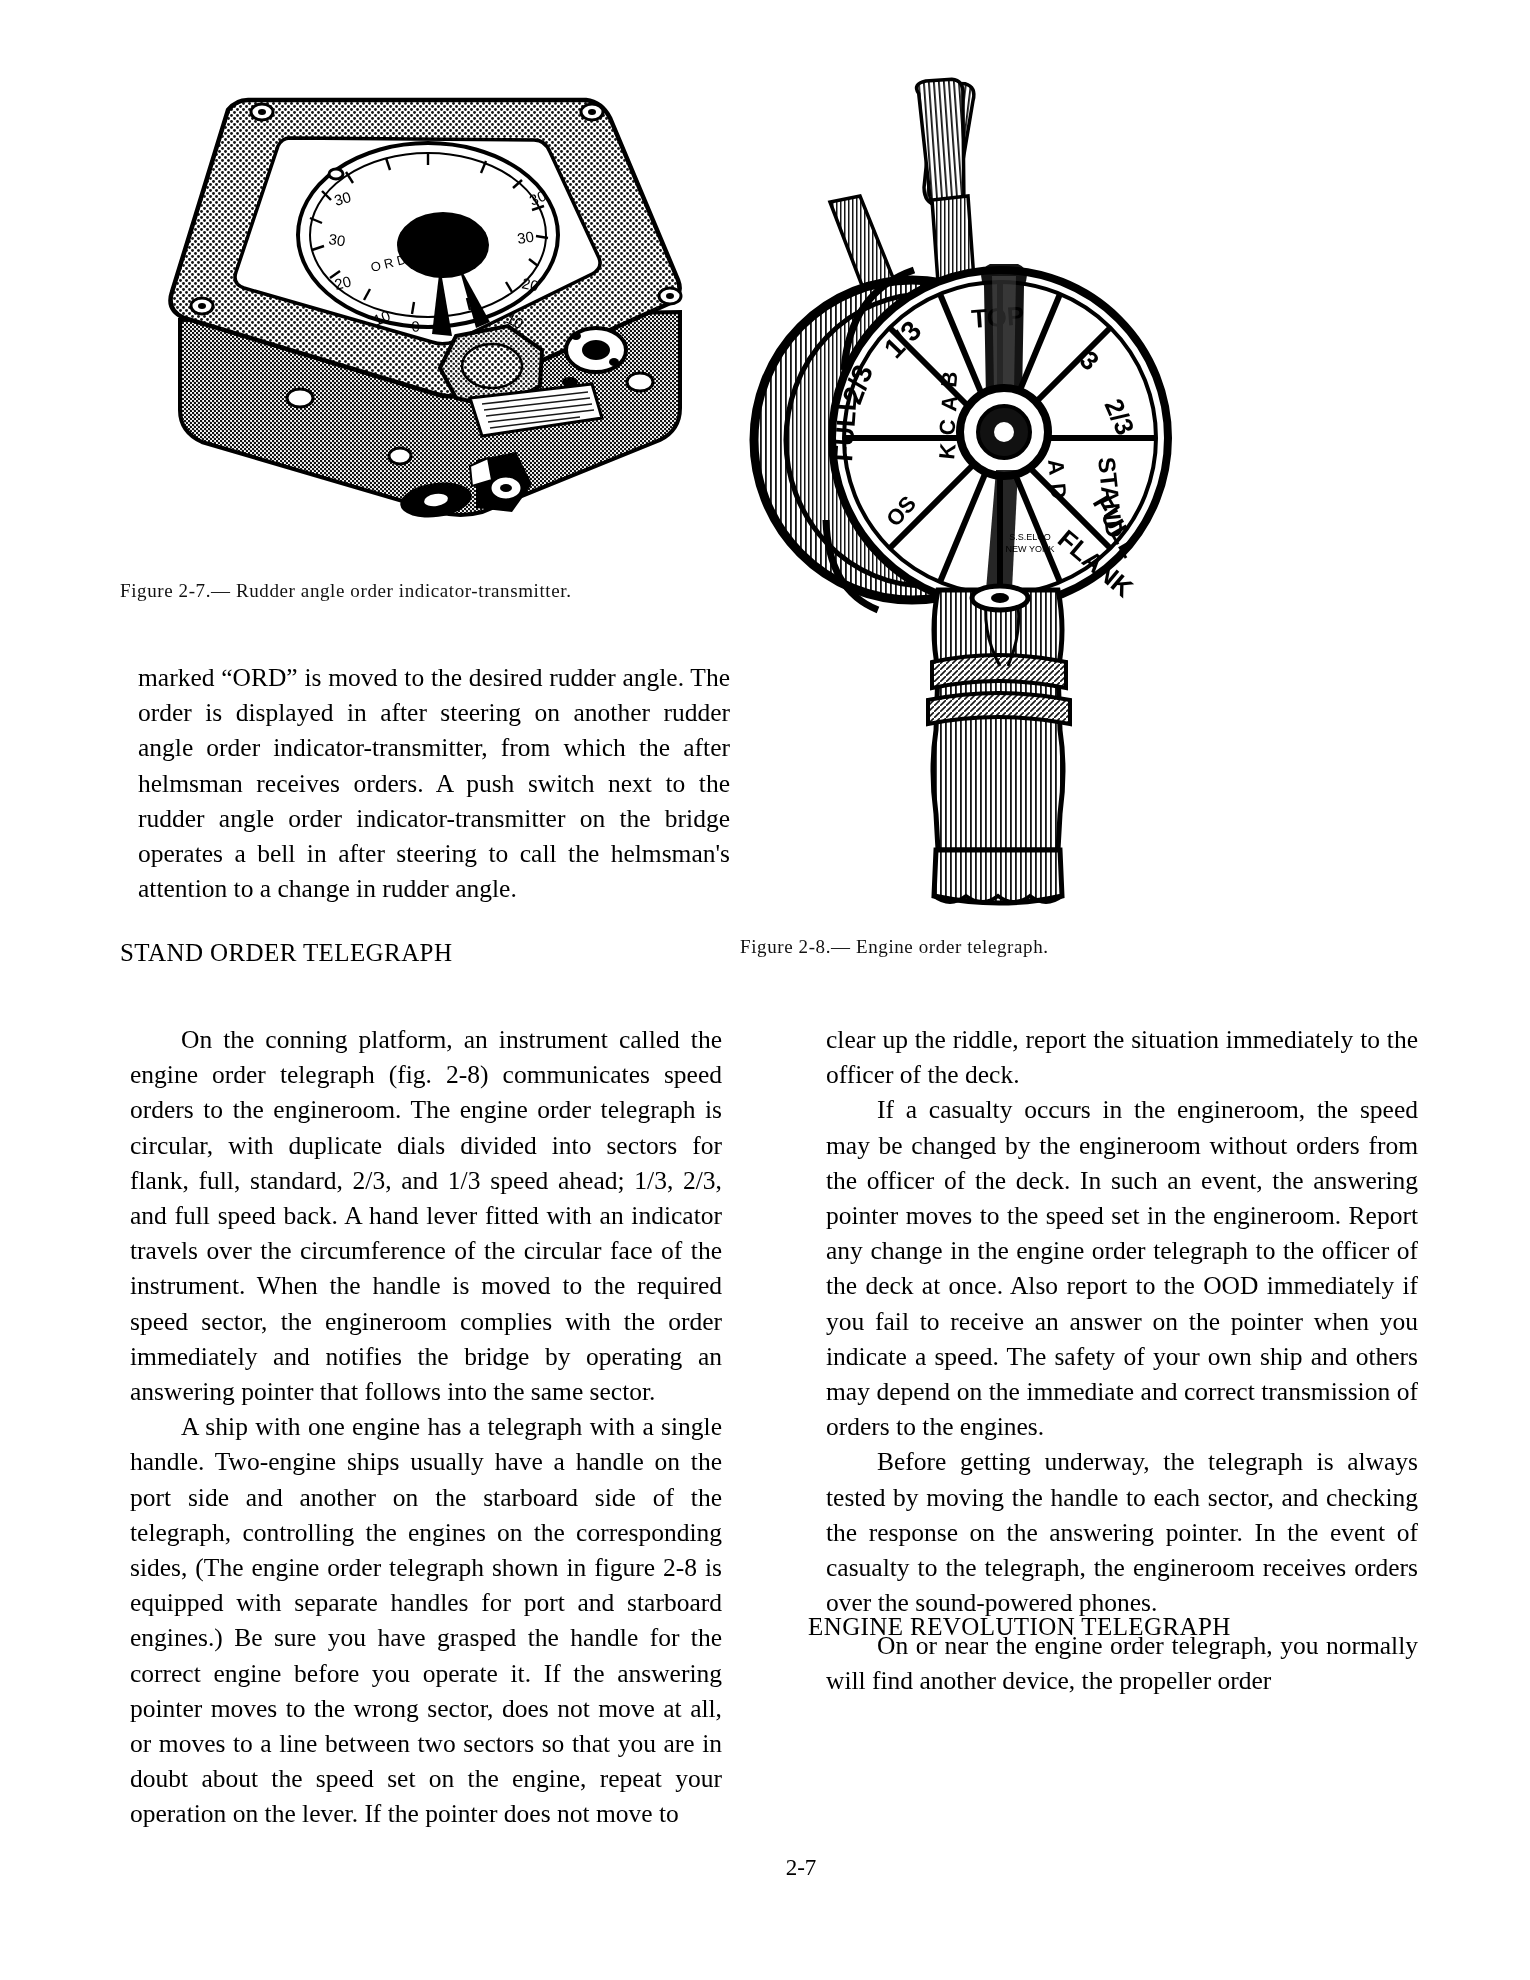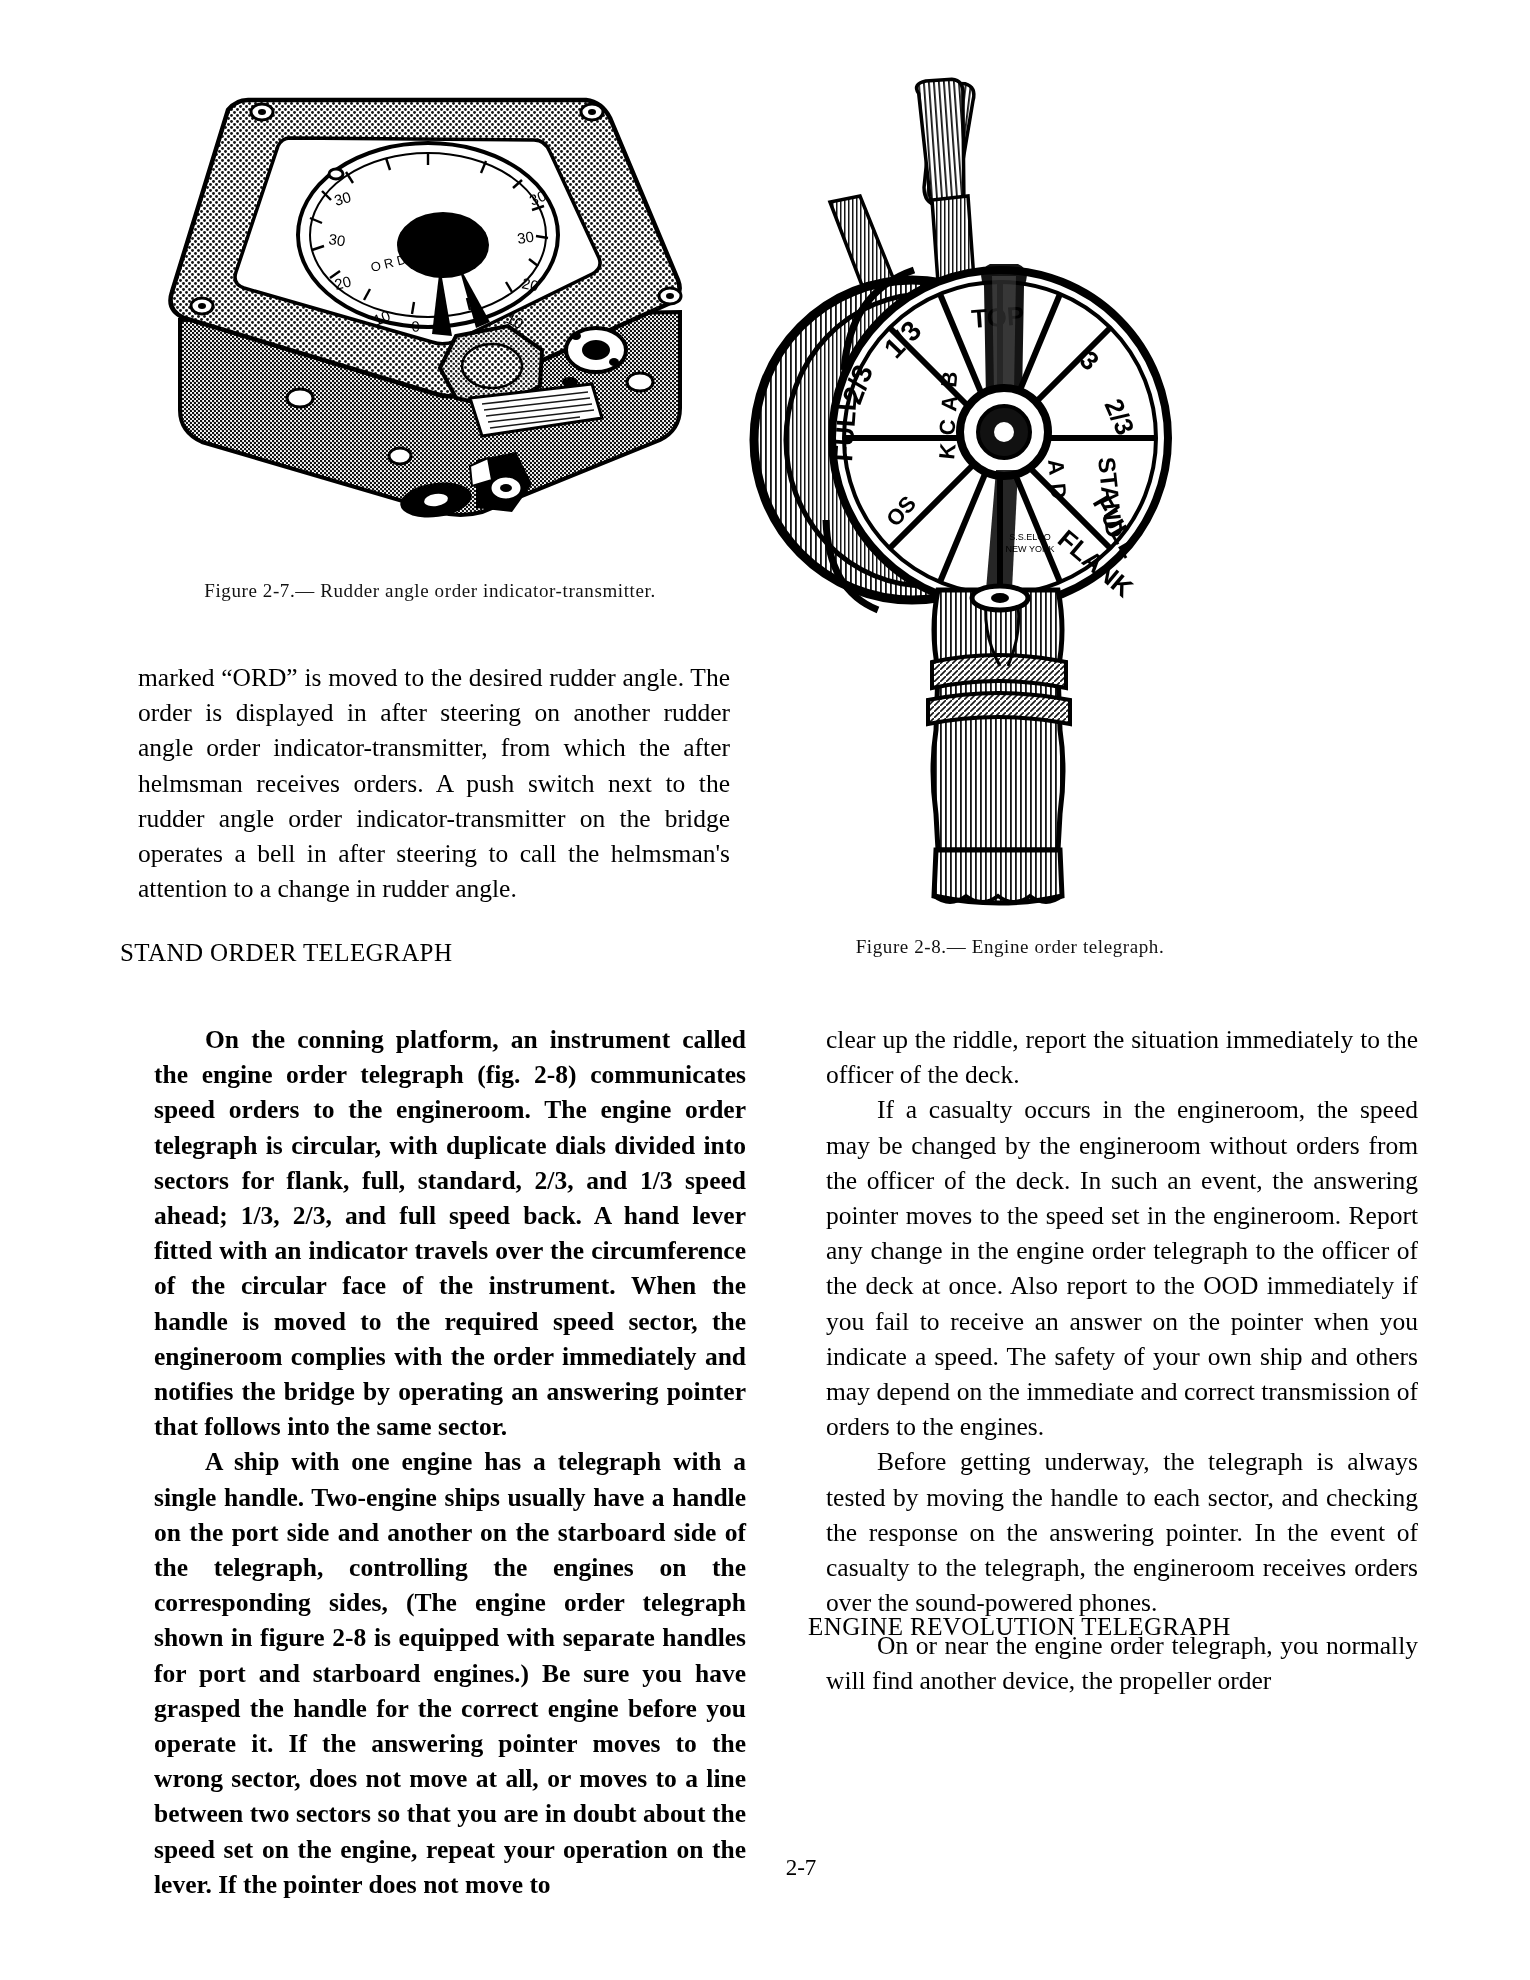--- a/index.html
+++ b/index.html
@@ -35,21 +35,21 @@
   }
   .fig1-art {
     position: absolute;
     left: 20px; top: 0;
     width: 560px; height: 500px;
   }
   .fig-caption {
     font-family: "Liberation Serif", "DejaVu Serif", serif;
     font-size: 19px;
     letter-spacing: 0.6px;
-    text-align: center;
+    text-align: left;
     color: #111;
     white-space: nowrap;
   }
   .fig1-caption {
     position: absolute;
     left: 0; top: 520px;
     width: 620px;
   }
 
   
@@ -88,24 +88,23 @@
   }
   .col p.noindent { text-indent: 0; }
   .col p + p { margin-top: 0px; }
 
   .left-col-a {
     left: 120px;
     top: 660px;
     width: 592px;
   }
   .left-col-b {
-    left: 136px;
+    left: 112px;
     top: 1022px;
     width: 592px;
-    font-weight: bold;
   }
   .right-col {
     left: 808px;
     top: 1022px;
     width: 592px;
   }
 
   .section-head {
     position: absolute;
     font-family: "Liberation Serif", "DejaVu Serif", serif;

